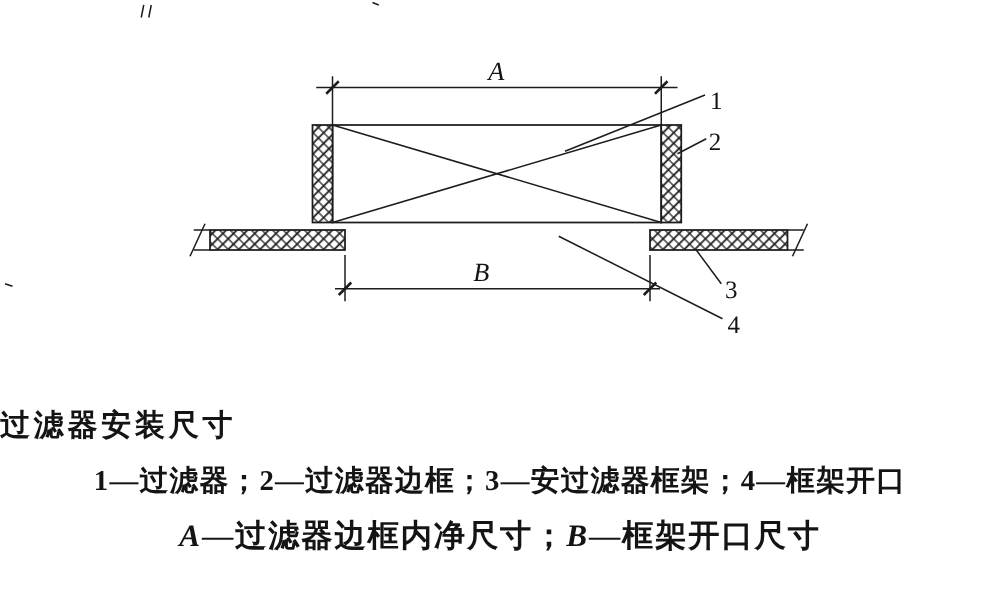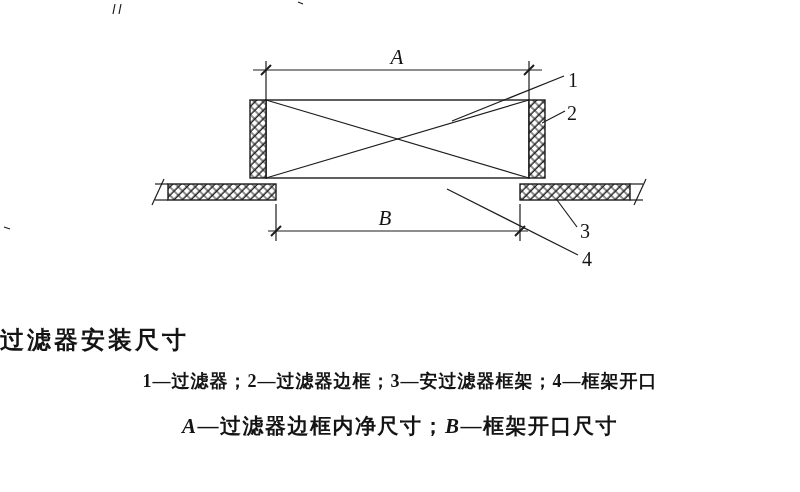--- a/index.html
+++ b/index.html
@@ -30,26 +30,26 @@
     stroke:none;
   }
   .caption-title {
     position:absolute; top:324px; left:0; width:100%;
     text-align:left;
     font-size:24px; font-weight:700; letter-spacing:3px;
   }
   .caption-legend1 {
     position:absolute; top:369px; left:0; width:100%;
     text-align:center;
-    font-size:18px; font-weight:600; letter-spacing:1px;
+    font-size:23px; font-weight:600; letter-spacing:1px;
   }
   .caption-legend2 {
     position:absolute; top:412px; left:0; width:100%;
     text-align:center;
-    font-size:21px; font-weight:600; letter-spacing:1.5px;
+    font-size:25px; font-weight:600; letter-spacing:1.5px;
   }
   .caption-legend2 .dim-letter { font-style:italic; font-weight:600; }
 </style>
 </head>
 <body>
 
 <div class="page">
 
   <svg class="drawing" width="800" height="310" viewBox="0 0 800 310">
     <defs>

